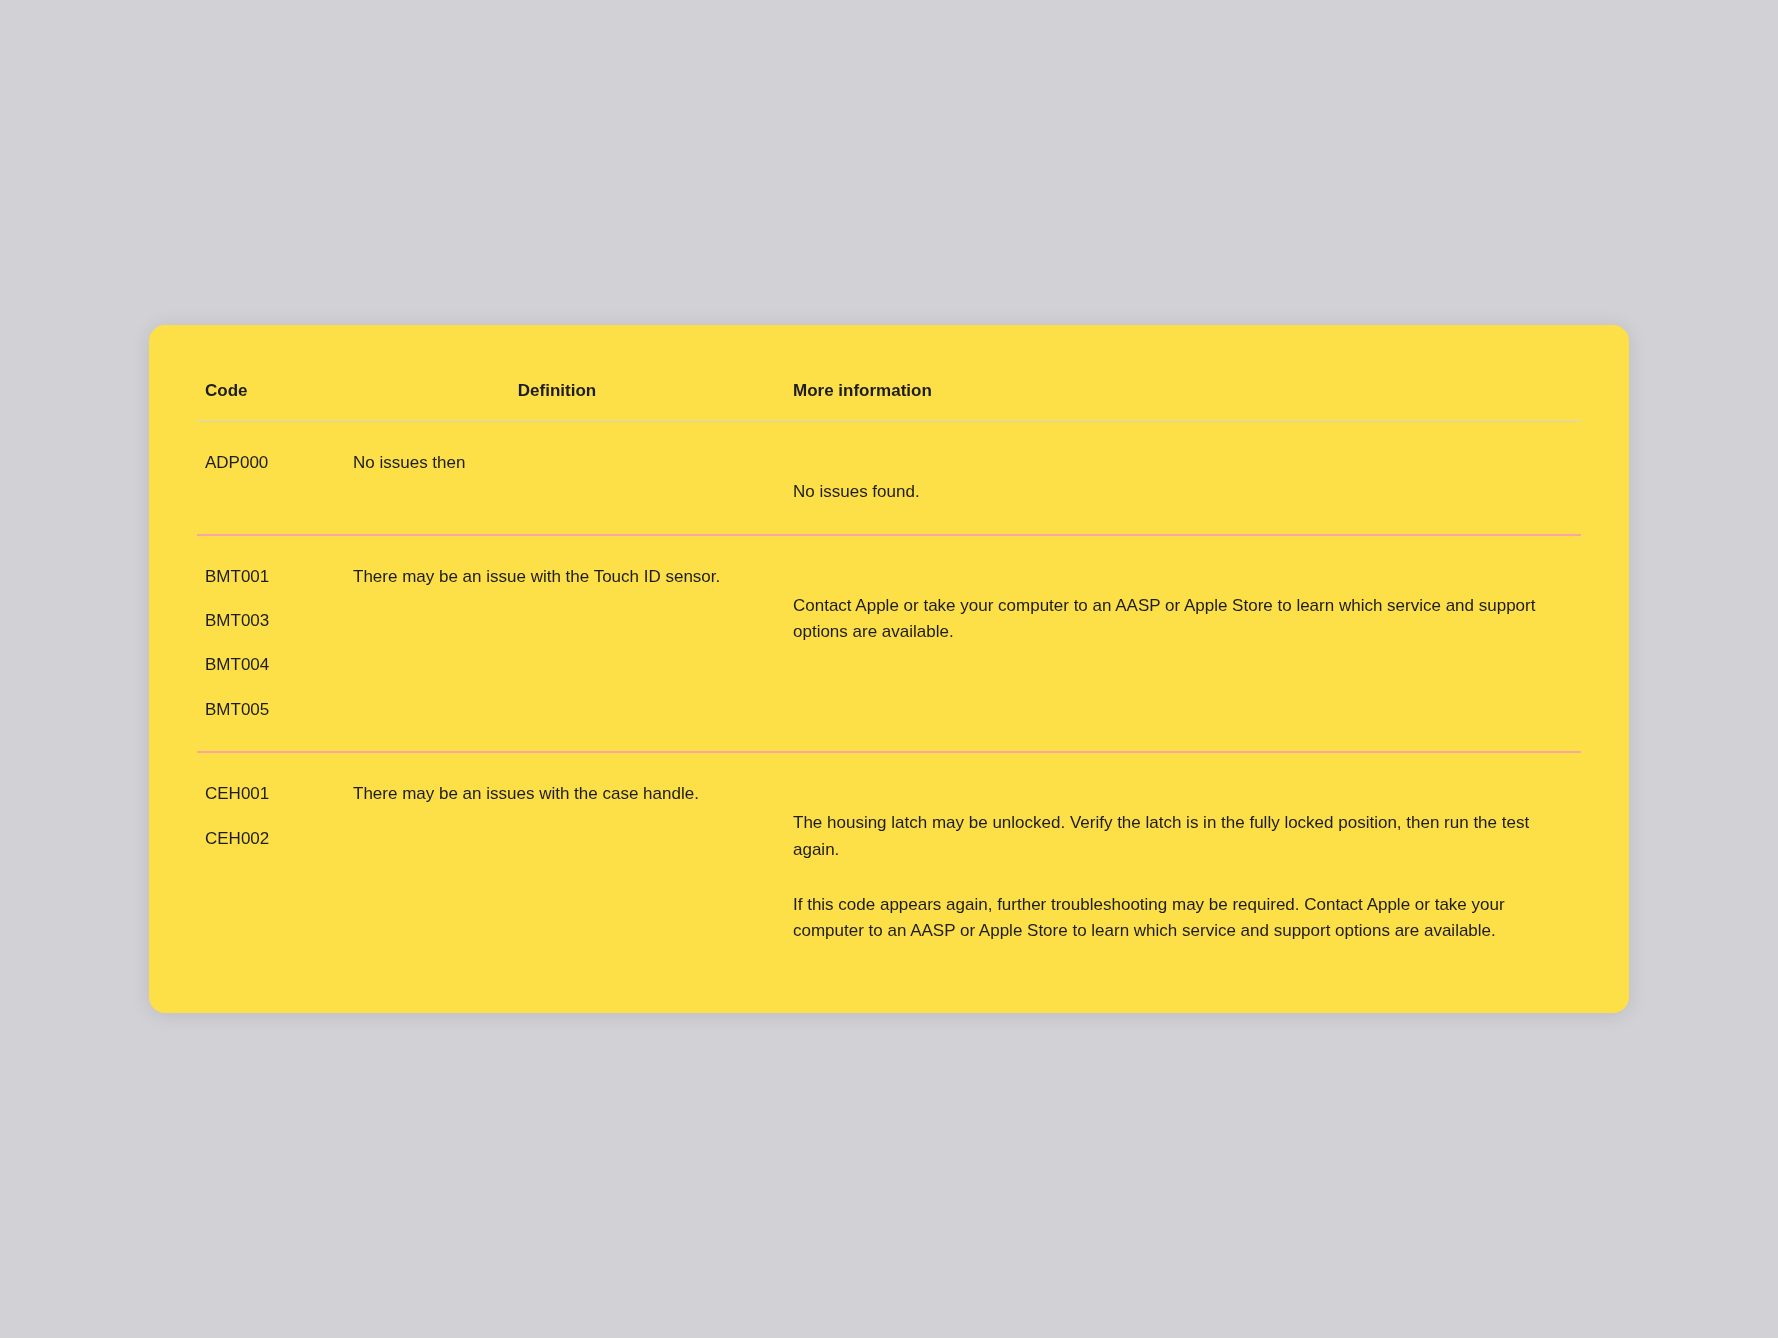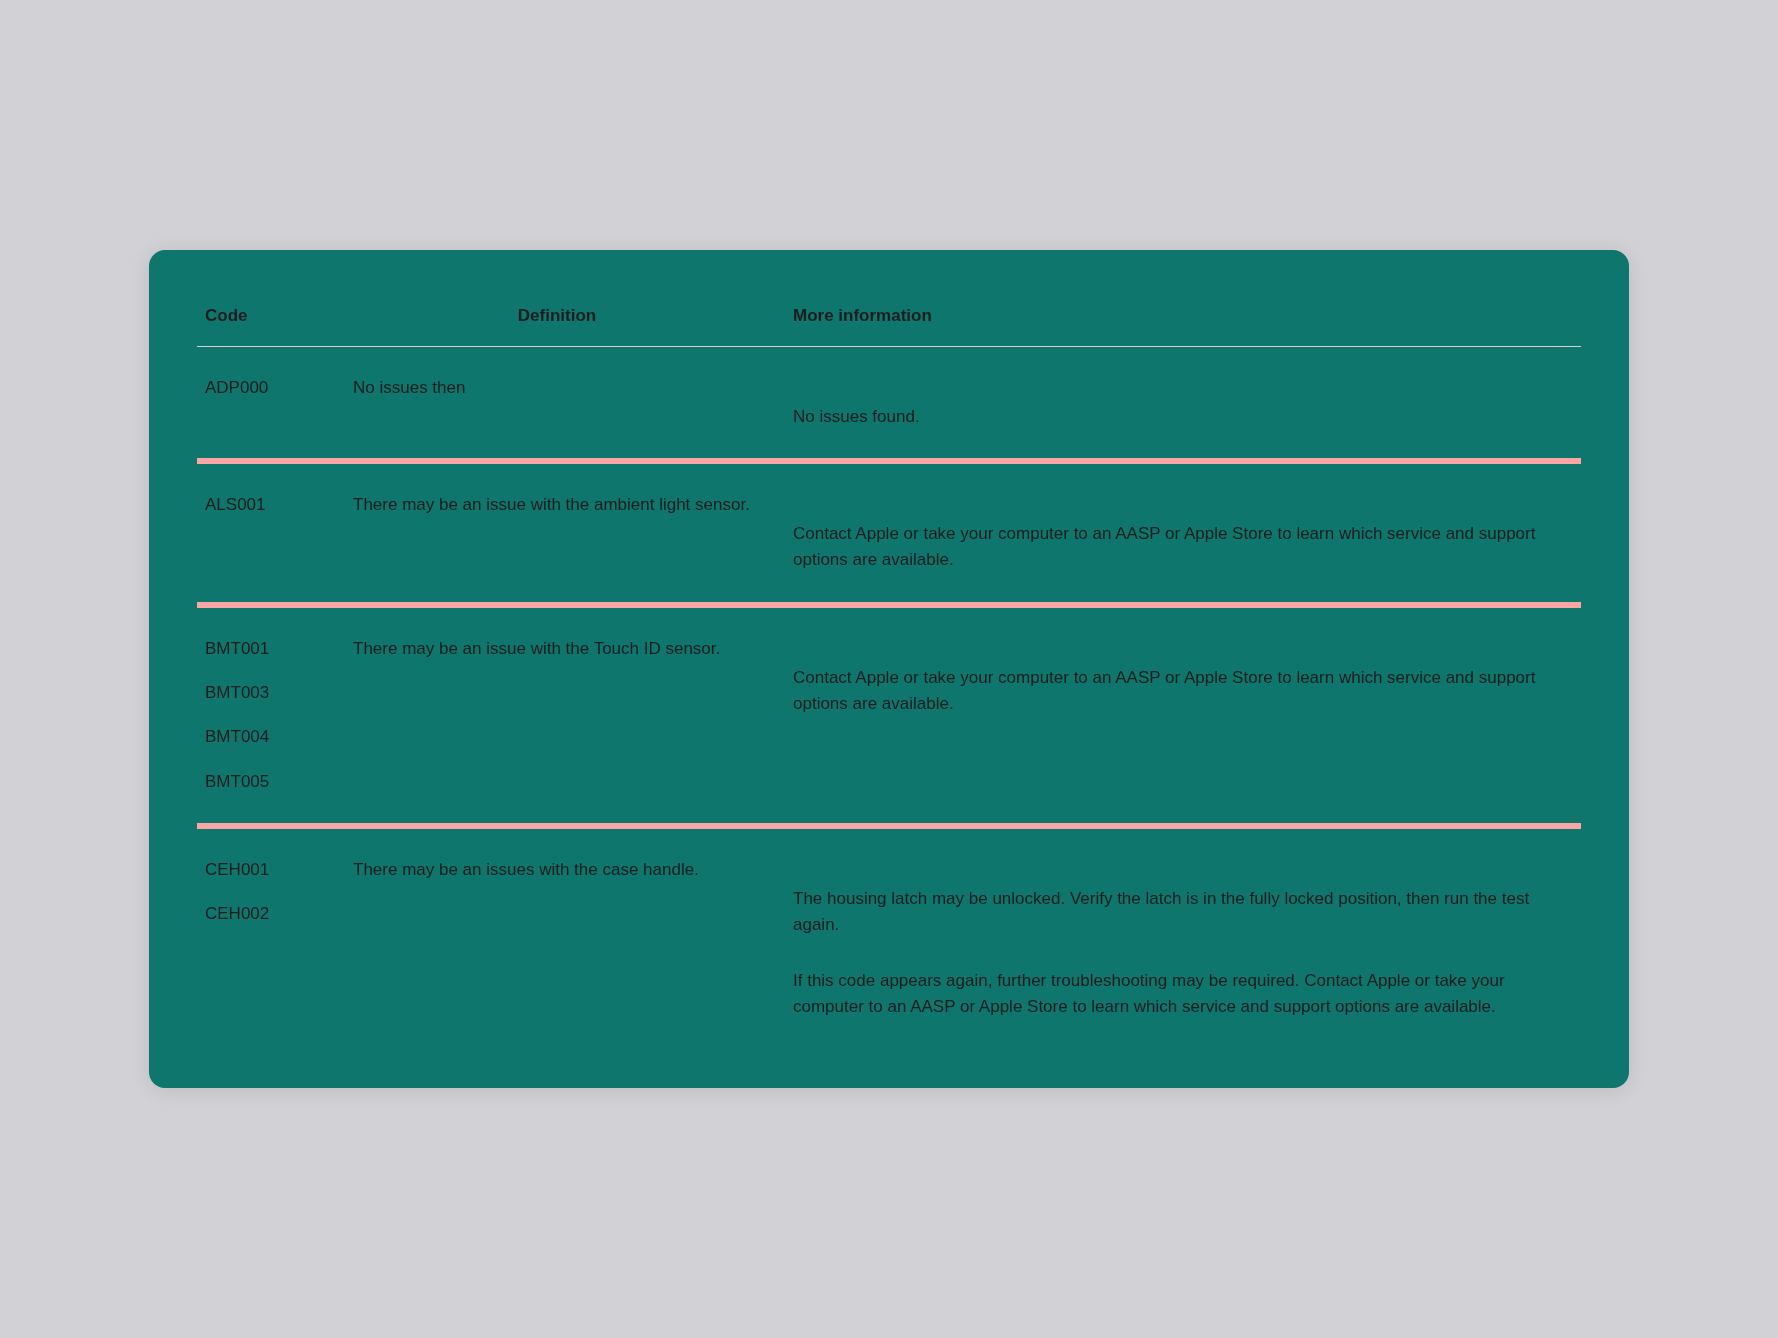--- a/index.html
+++ b/index.html
@@ -13,21 +13,21 @@
       display: flex;
       justify-content: center;
       align-items: center;
       min-height: 100vh;
       font-family: -apple-system, BlinkMacSystemFont, 'Helvetica Neue', Helvetica, Arial, sans-serif;
       font-size: 17px;
       color: #1d1d1f;
     }
 
     .card {
-      background: #0f766e;
+      background: #fde047;
       border-radius: 16px;
       padding: 40px 48px;
       width: 1480px;
       max-width: 95vw;
       box-shadow: 0 2px 20px rgba(0,0,0,0.1);
     }
 
     table {
       width: 100%;
       border-collapse: collapse;
@@ -49,21 +49,21 @@
     thead th:nth-child(2) {
       width: 440px;
       text-align: center;
     }
 
     thead th:nth-child(3) {
       flex: 1;
     }
 
     tbody tr {
-      border-bottom: 6px solid #fca5a5;
+      border-bottom: 2px solid #fca5a5;
     }
 
     tbody tr:last-child {
       border-bottom: none;
     }
 
     tbody td {
       padding: 28px 16px;
       vertical-align: top;
       font-size: 17px;
@@ -117,31 +117,20 @@
             </div>
           </td>
           <td>No issues then</td>
           <td>
             <p class="more-info-para">No issues found.</p>
           </td>
         </tr>
         <tr>
           <td>
             <div class="code-cell">
-              <span class="code-entry">ALS001</span>
-            </div>
-          </td>
-          <td>There may be an issue with the ambient light sensor.</td>
-          <td>
-            <p class="more-info-para">Contact Apple or take your computer to an AASP or Apple Store to learn which service and support options are available.</p>
-          </td>
-        </tr>
-        <tr>
-          <td>
-            <div class="code-cell">
               <span class="code-entry">BMT001</span>
               <span class="code-entry">BMT003</span>
               <span class="code-entry">BMT004</span>
               <span class="code-entry">BMT005</span>
             </div>
           </td>
           <td>There may be an issue with the Touch ID sensor.</td>
           <td>
             <p class="more-info-para">Contact Apple or take your computer to an AASP or Apple Store to learn which service and support options are available.</p>
           </td>

